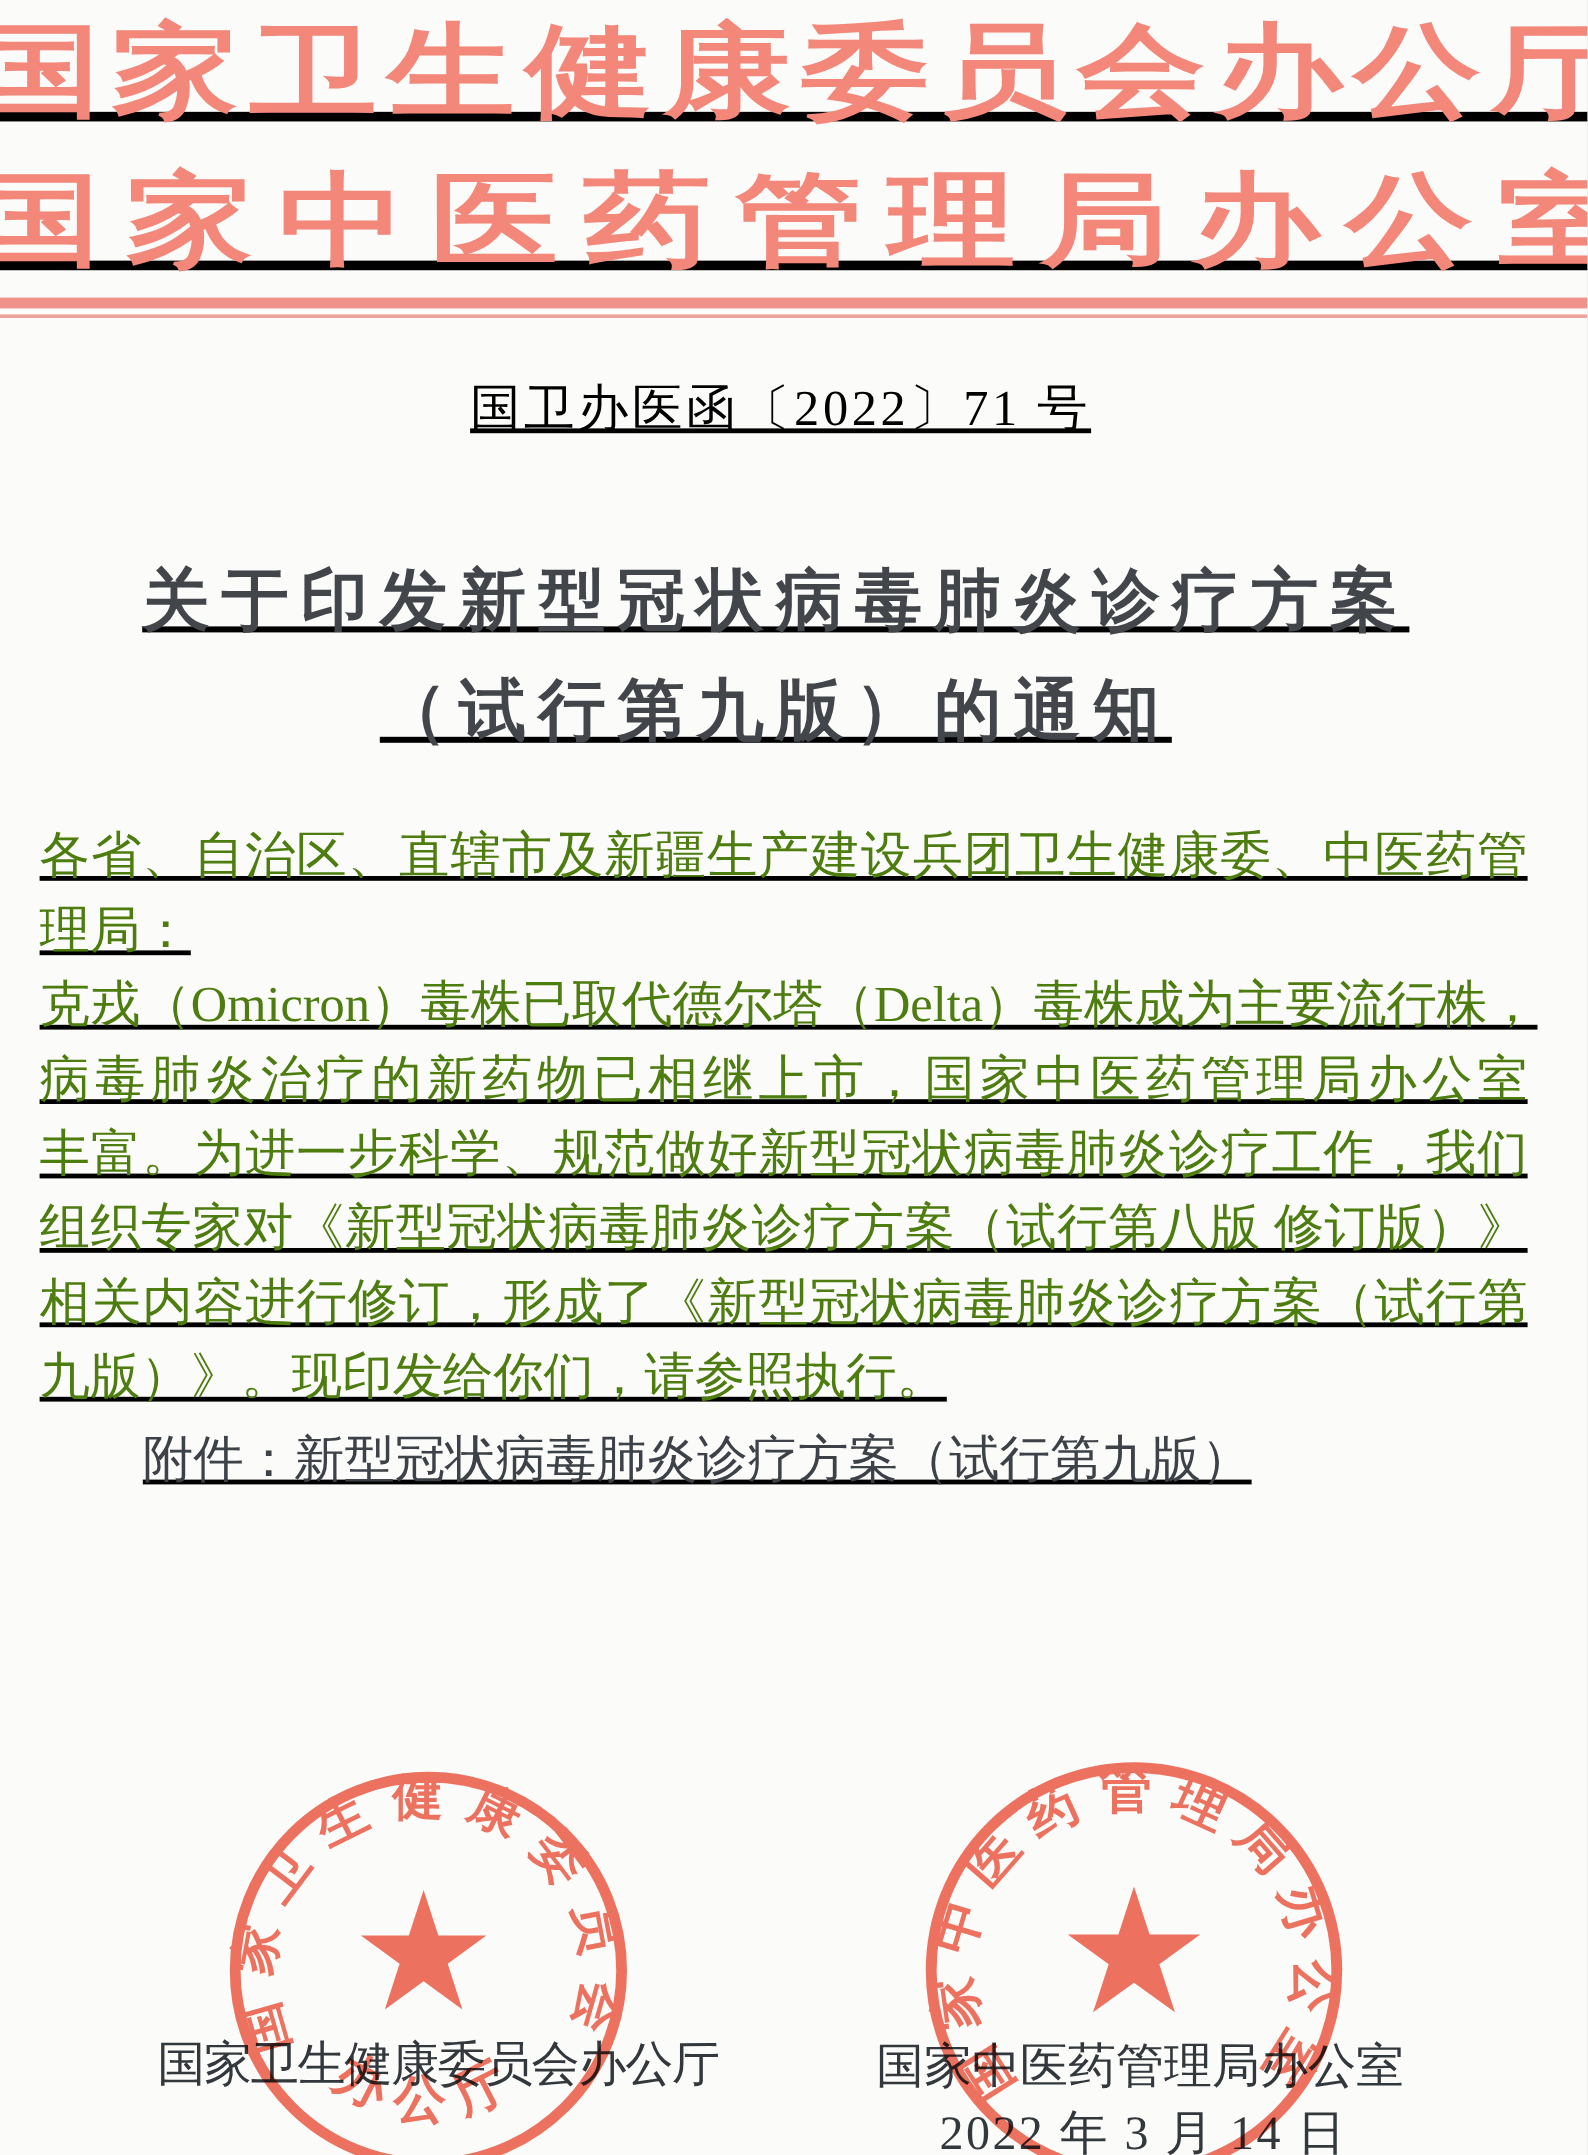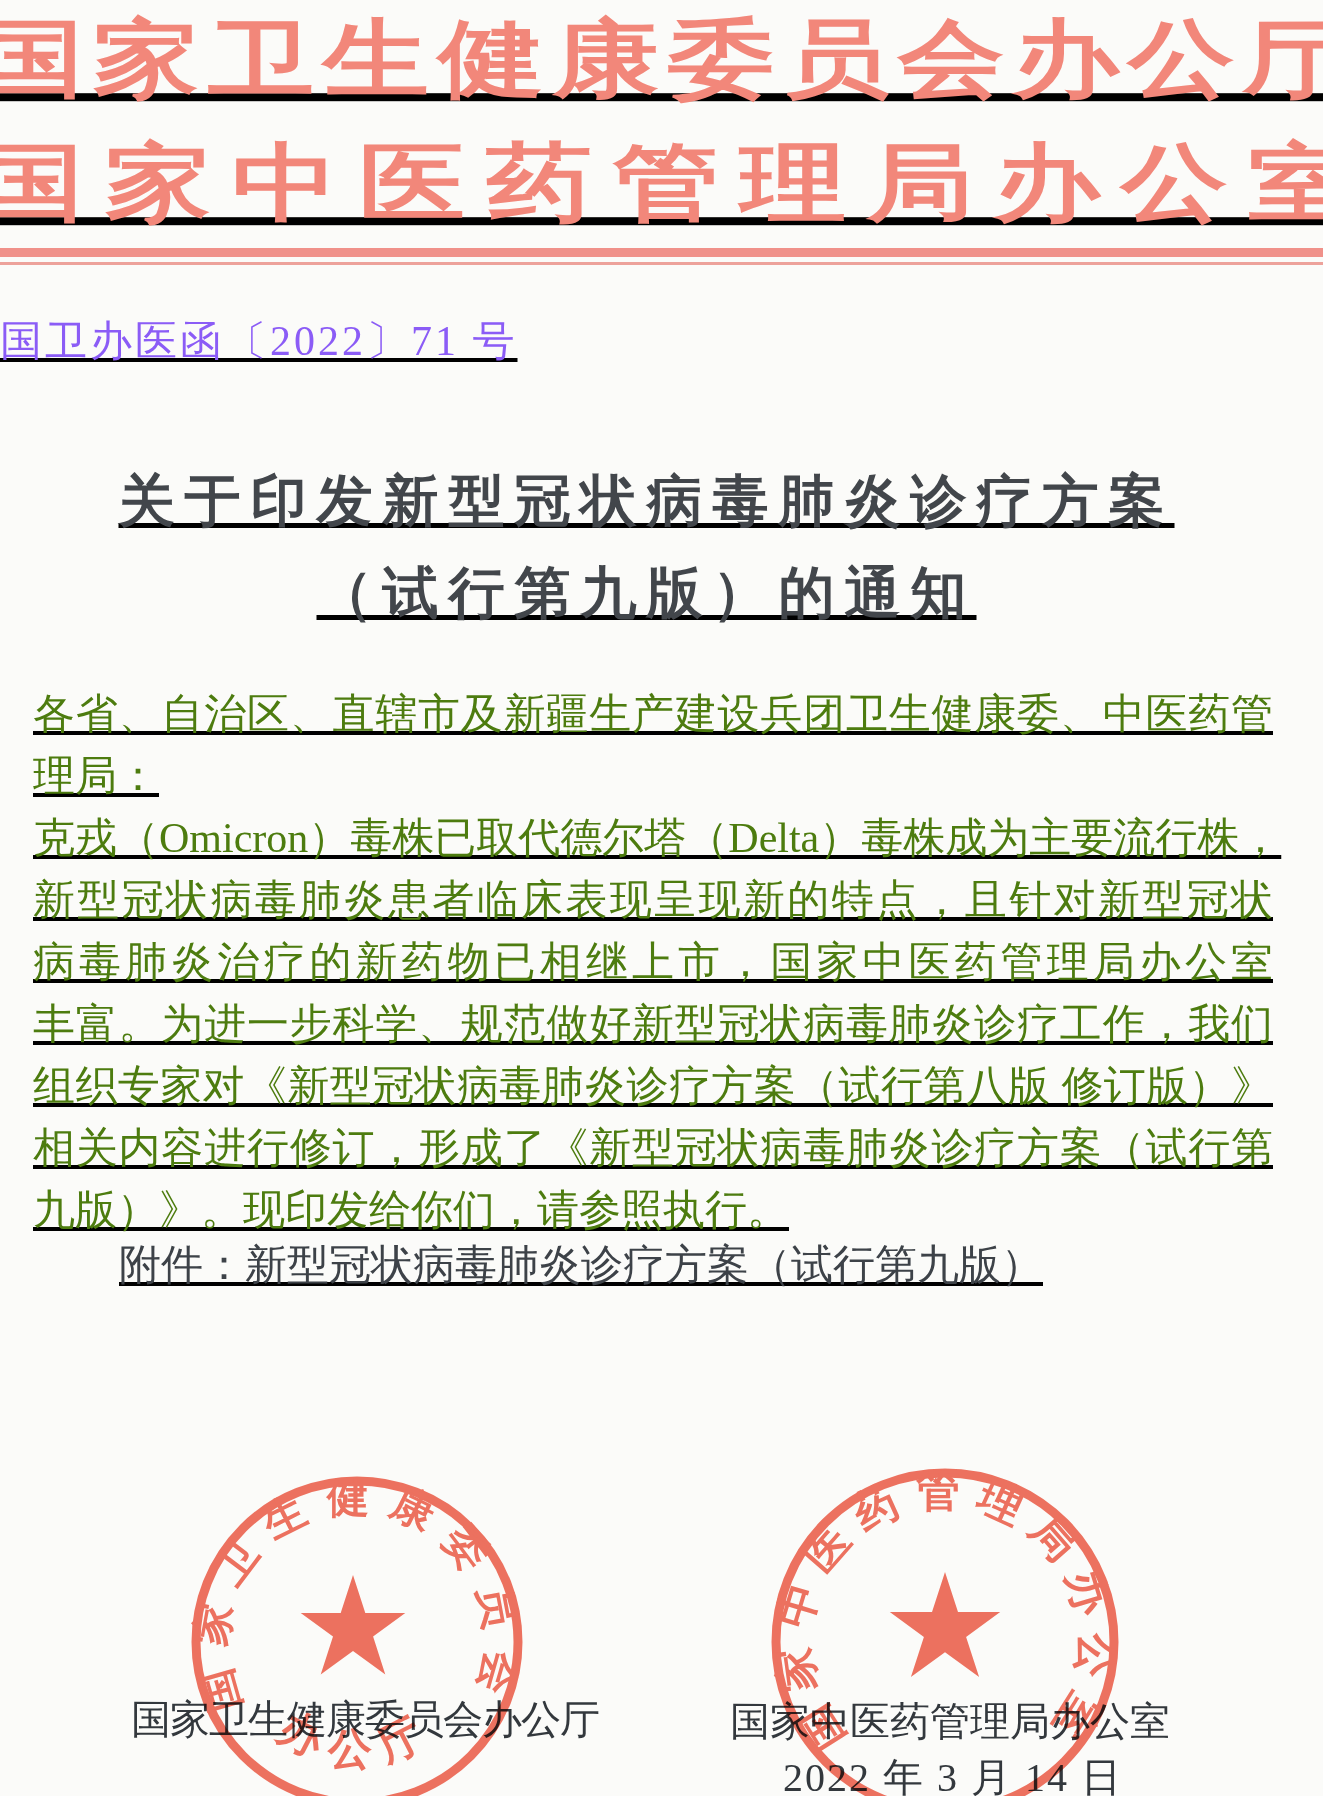--- a/index.html
+++ b/index.html
@@ -30,26 +30,26 @@
 
   
   .rule { width: 100%; }
   .rule-thick { height: 9px; background: #f0918a; }
   .rule-gap { height: 5px; }
   .rule-thin { height: 3px; background: #eda29b; }
 
   
   .docnum {
     margin-top: 54px;
-    text-align: left;
+    text-align: center;
     padding-right: 22px;
     font-size: 42px;
     line-height: 44px;
     letter-spacing: 3px;
-    color: #8b5cf6;
+    color: #000000;
   }
 
   
   .title {
     margin: 92px 0 0 0;
     text-align: center;
     font-size: 56px;
     font-weight: bold;
     line-height: 92px;
     letter-spacing: 10px;
@@ -68,20 +68,21 @@
   .line {
     white-space: nowrap;
     text-align: justify;
     text-align-last: justify;
     text-justify: inter-character;
   }
   .line.endline { text-align-last: left; }
   .line.indent  { text-indent: 86px; }
 
   .attachment {
+    margin-top: 14px;
     margin-left: 119px;
     font-size: 42px;
     line-height: 48px;
     color: #3d4248;
   }
 
   
   .sig {
     position: absolute;
     font-size: 40px;
@@ -127,21 +128,20 @@
 
   <h1 class="title">
     <div>关于印发新型冠状病毒肺炎诊疗方案</div>
     <div>（试行第九版）的通知</div>
   </h1>
 
   <div class="bodytext">
     <div class="line">各省、自治区、直辖市及新疆生产建设兵团卫生健康委、中医药管</div>
     <div class="line endline">理局：</div>
     <div class="line">克戎（Omicron）毒株已取代德尔塔（Delta）毒株成为主要流行株，</div>
-    <div class="line">新型冠状病毒肺炎患者临床表现呈现新的特点，且针对新型冠状</div>
     <div class="line">病毒肺炎治疗的新药物已相继上市，国家中医药管理局办公室</div>
     <div class="line">丰富。为进一步科学、规范做好新型冠状病毒肺炎诊疗工作，我们</div>
     <div class="line">组织专家对《新型冠状病毒肺炎诊疗方案（试行第八版 修订版）》</div>
     <div class="line">相关内容进行修订，形成了《新型冠状病毒肺炎诊疗方案（试行第</div>
     <div class="line endline">九版）》。现印发给你们，请参照执行。</div>
   </div>
 
   <div class="attachment">附件：新型冠状病毒肺炎诊疗方案（试行第九版）</div>
 
   <div class="sig sig-left">国家卫生健康委员会办公厅</div>

